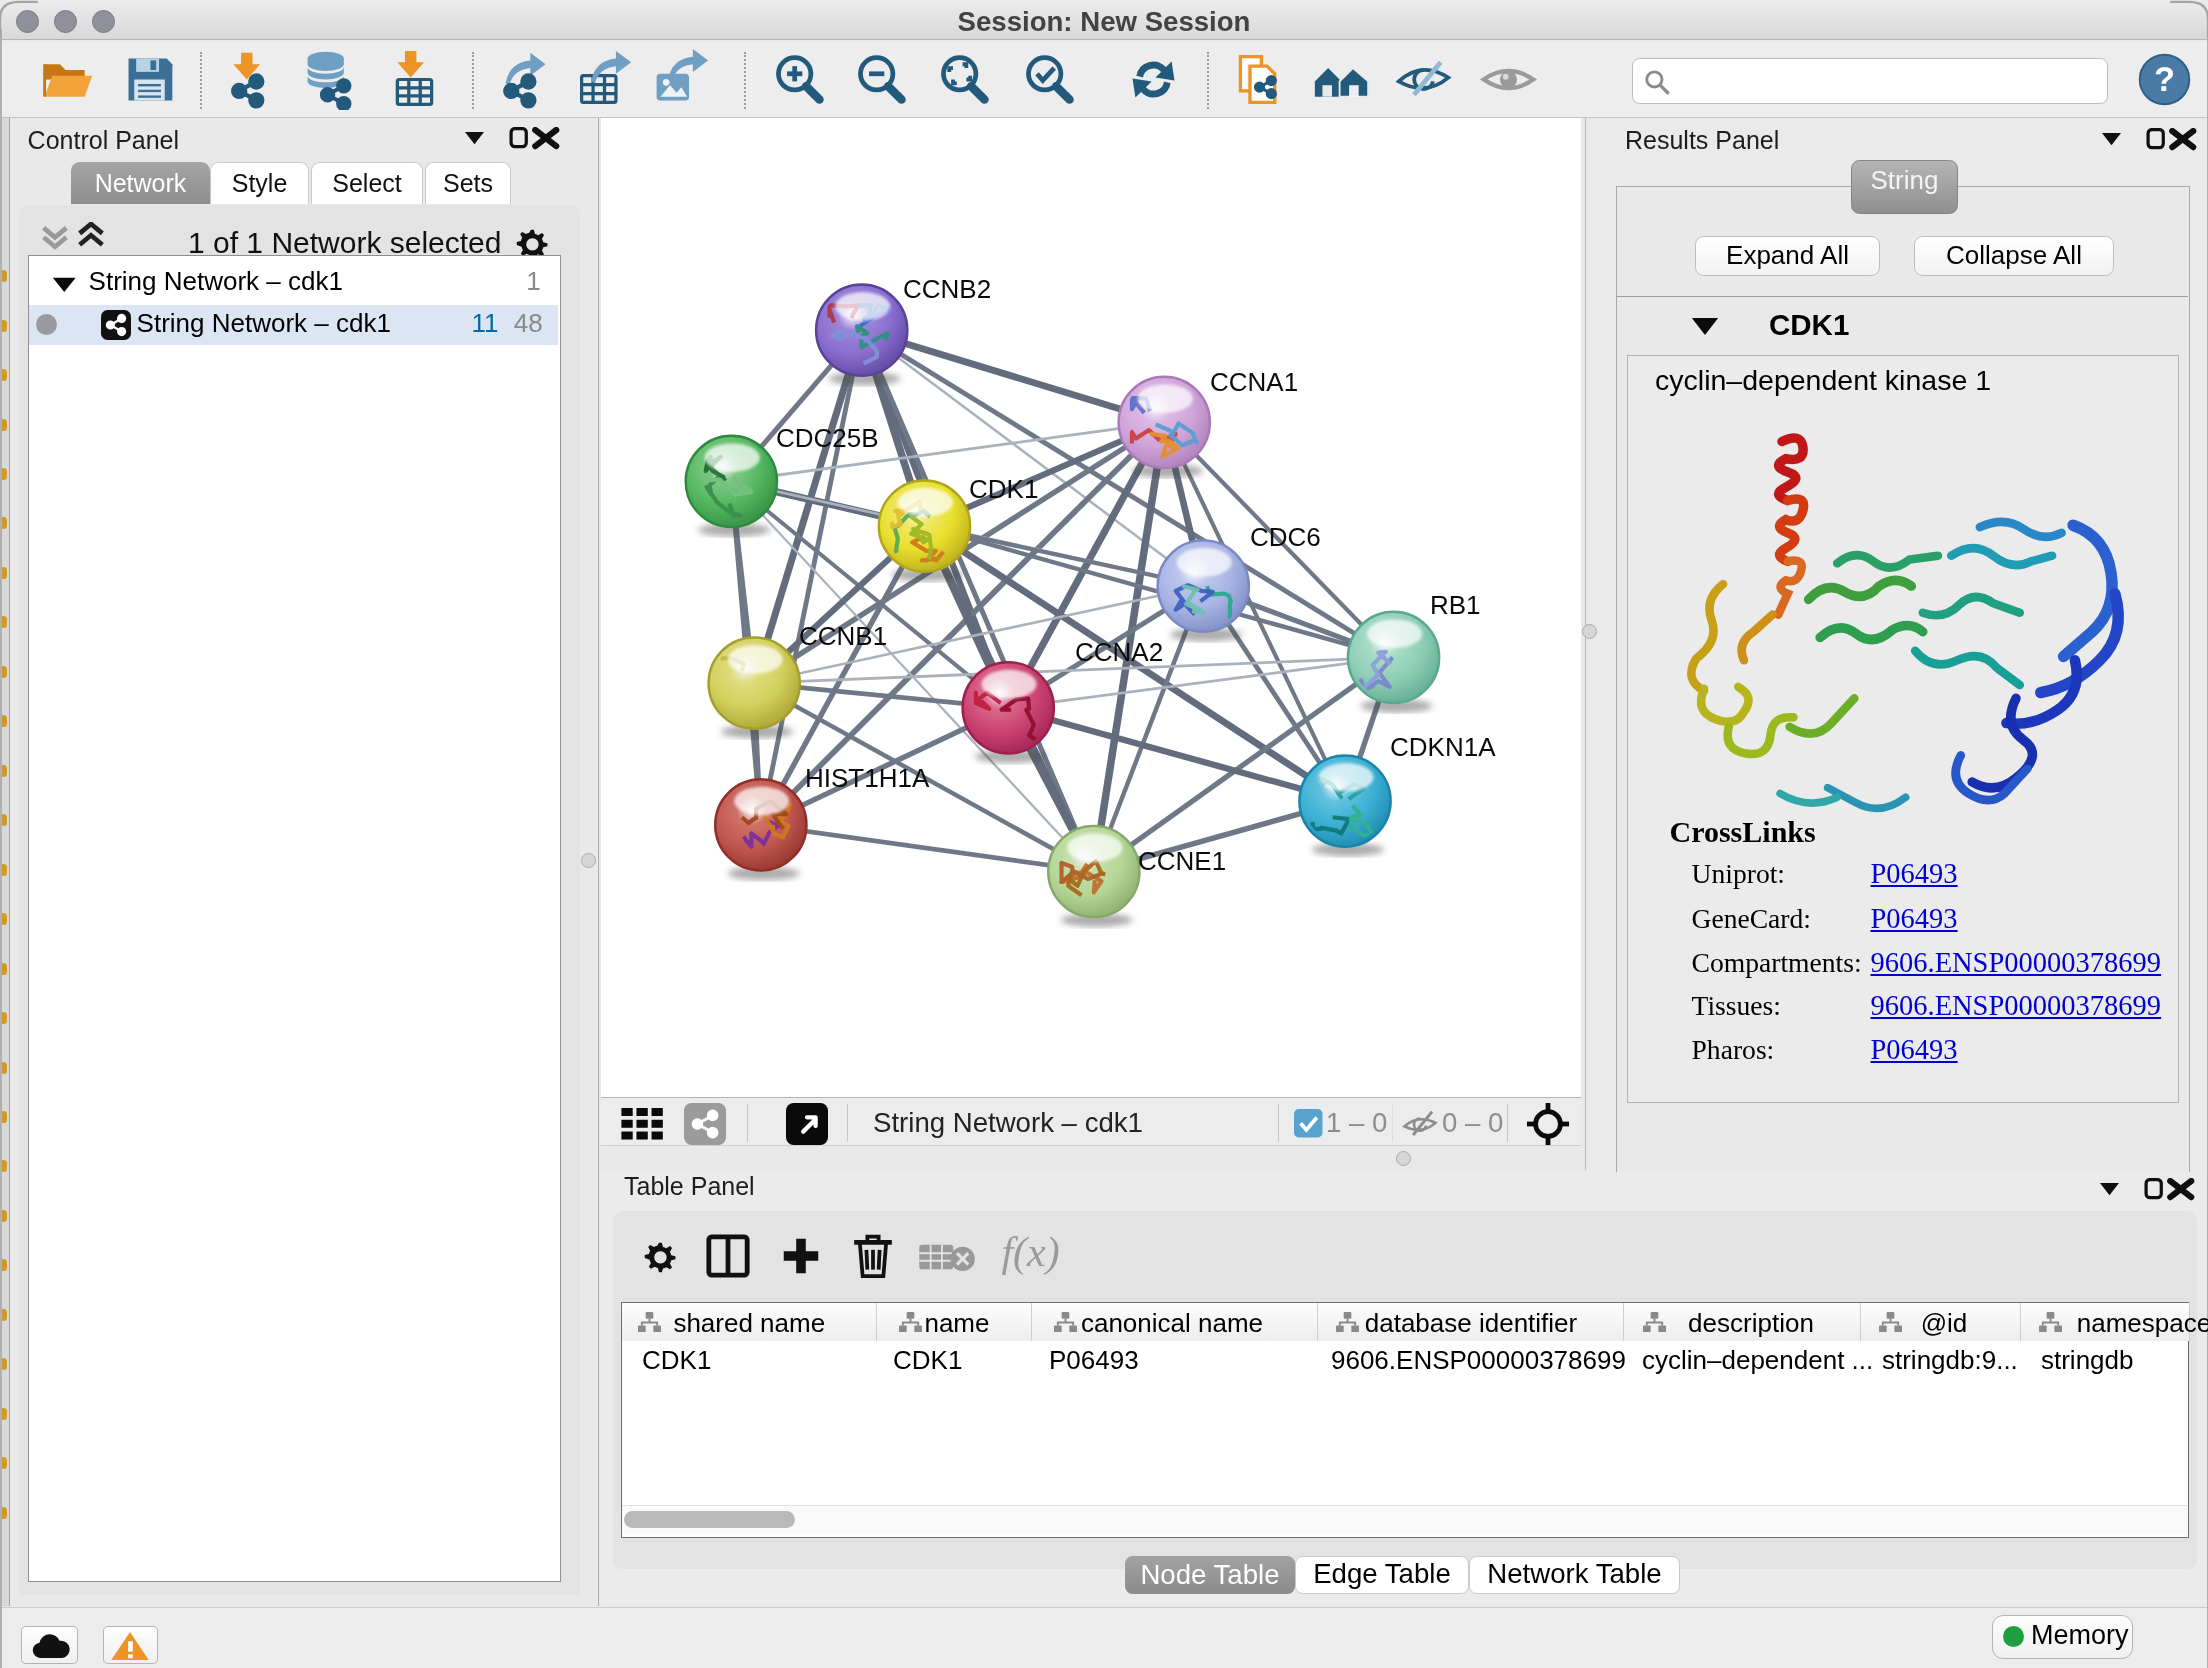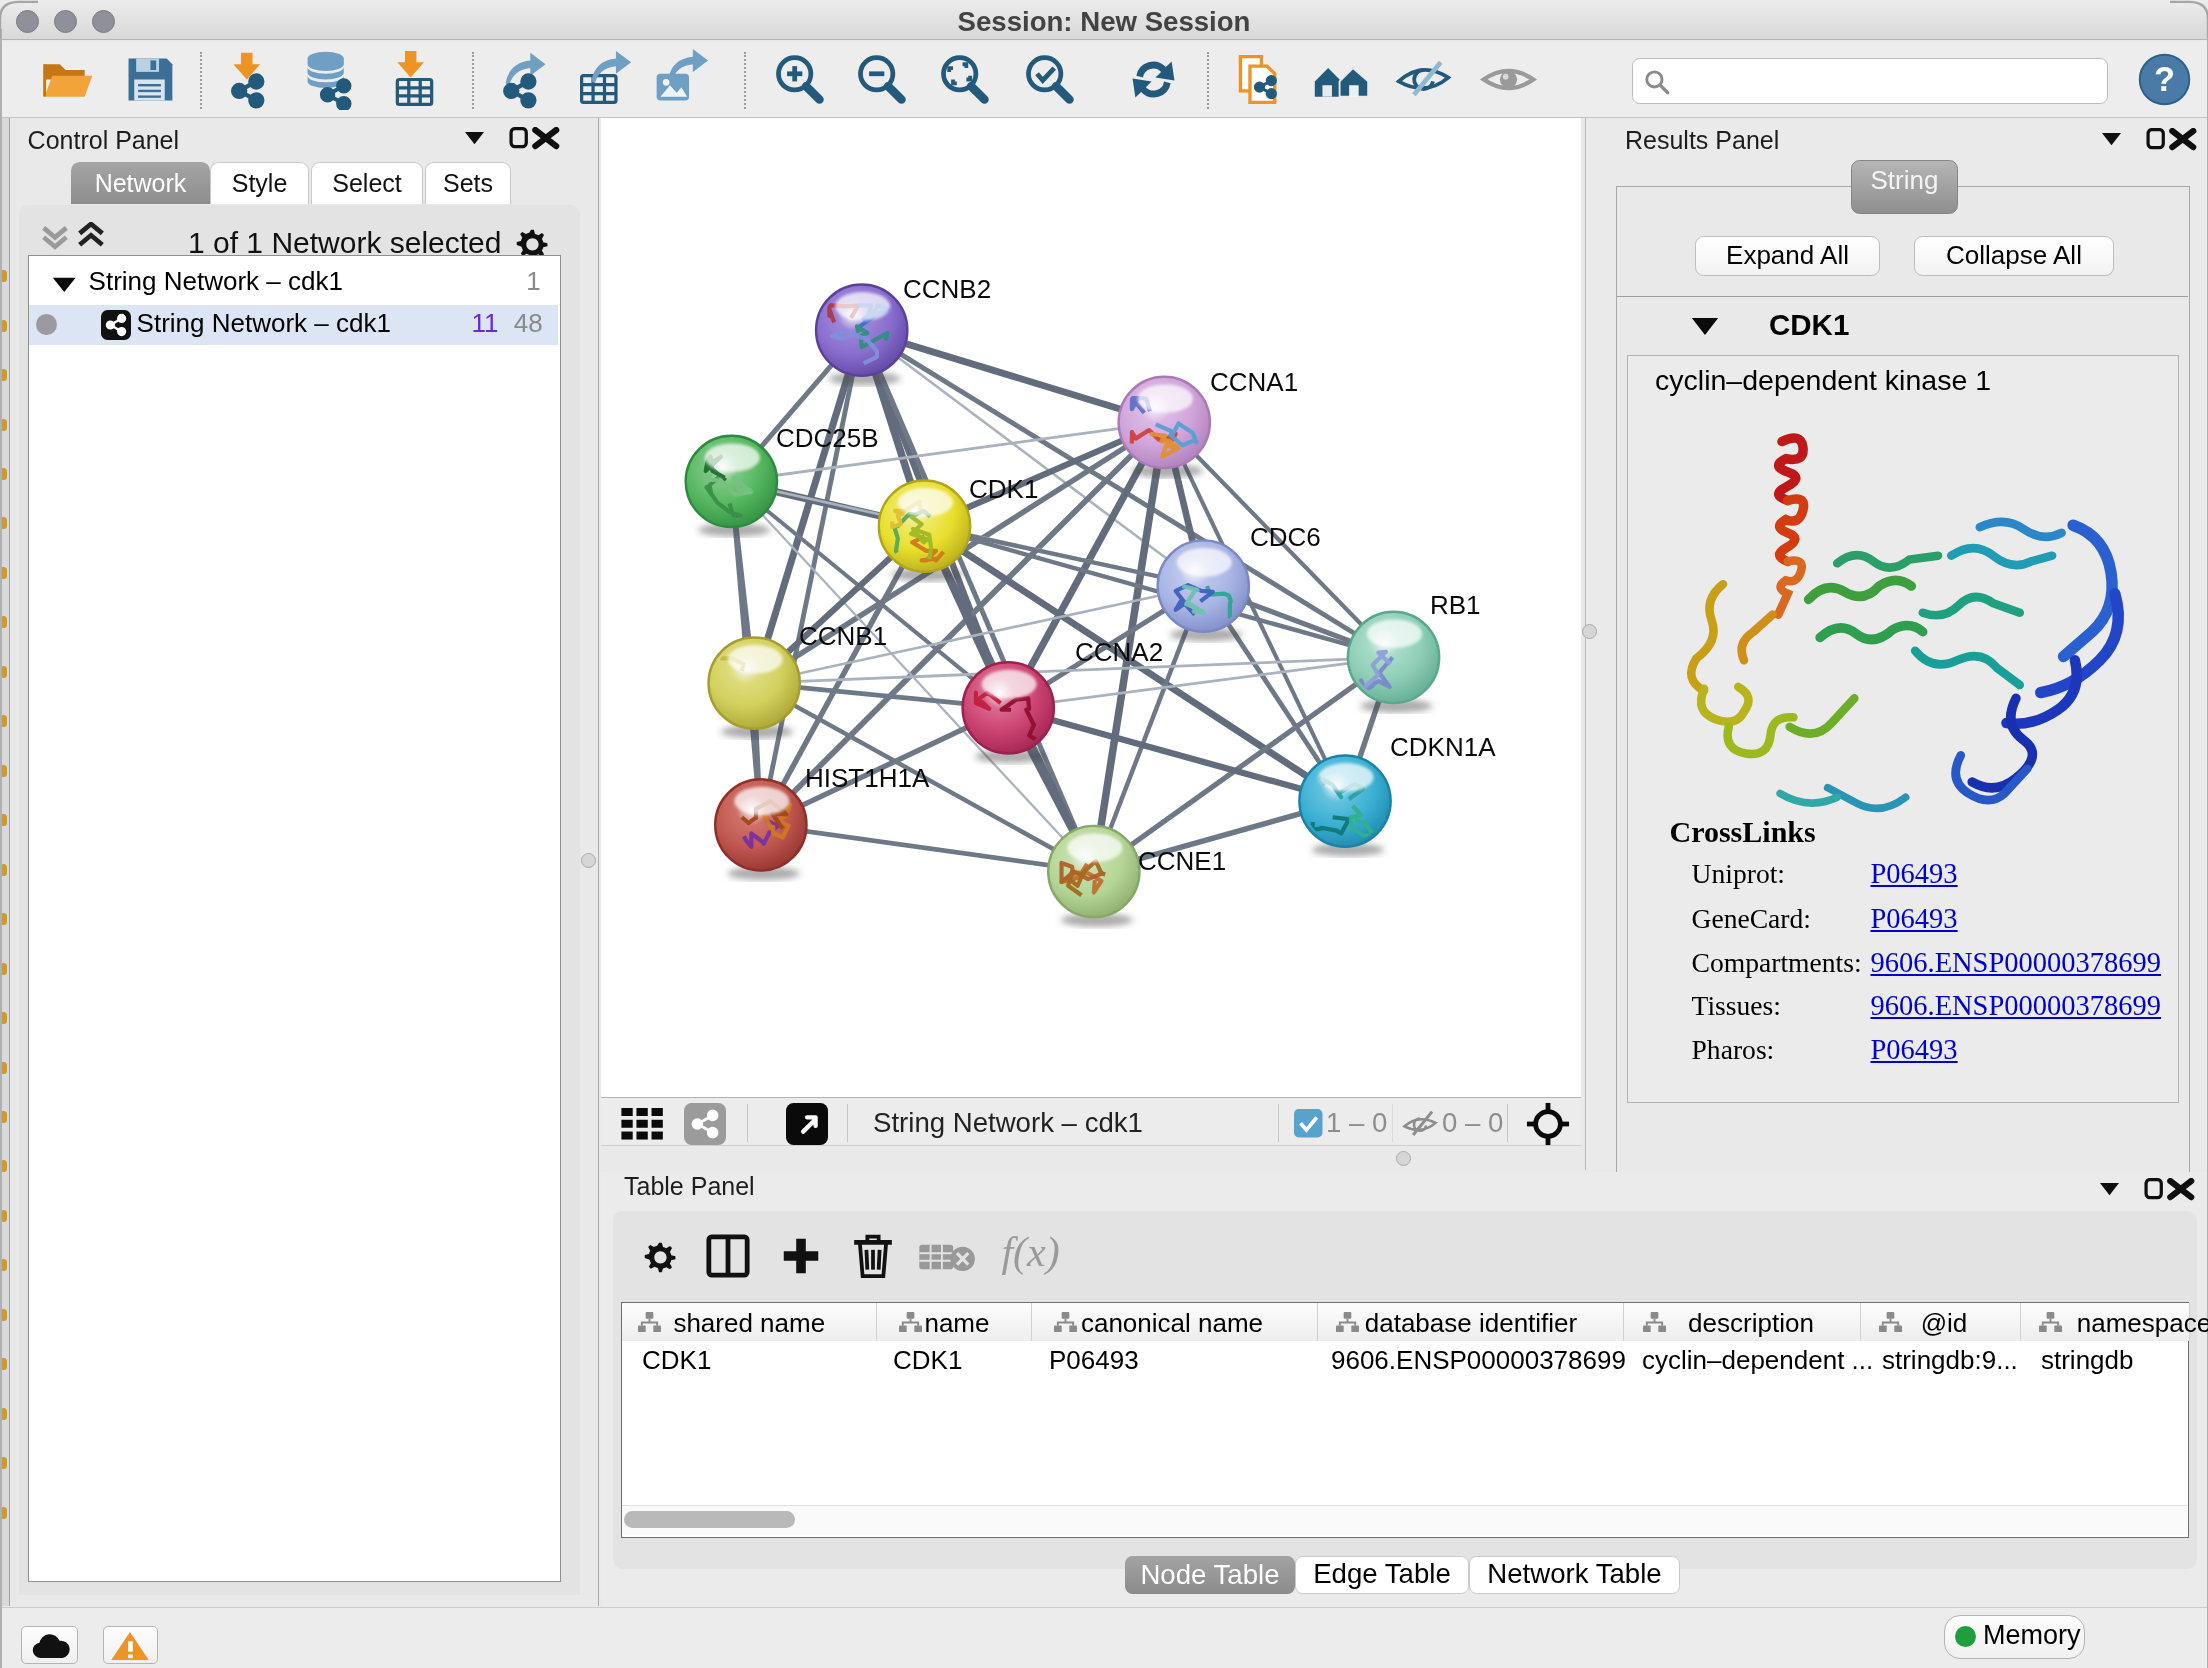--- a/index.html
+++ b/index.html
@@ -315,21 +315,21 @@
             <rect x="0" y="0" width="32" height="32" rx="7" fill="#111"></rect>
             <g stroke="#fff" stroke-width="2.6" fill="#fff">
               <line x1="10" y1="16" x2="22" y2="9"></line>
               <line x1="10" y1="16" x2="22" y2="23"></line>
               <circle cx="10" cy="16" r="3.6"></circle>
               <circle cx="22" cy="9" r="3.6"></circle>
               <circle cx="22" cy="23" r="3.6"></circle>
             </g>
           </svg>
         <span style="position:absolute;left:108px;top:2.9px;">String Network – cdk1</span>
-        <span style="position:absolute;left:443px;top:2.9px;color:#6d28d9;">11</span>
+        <span style="position:absolute;left:443px;top:2.9px;color:#0369a1;">11</span>
         <span style="position:absolute;right:15px;top:2.9px;color:#8a8a8a;">48</span>
       </div>
     </div>
   </div>
 </div>
 
 <div class="abs" id="canvas"></div>
 <svg class="abs" style="left:601px;top:118px;" width="980" height="979" viewBox="0 0 1030 1029">
 <defs>
 <radialGradient id="gB2" cx="0.40" cy="0.34" r="0.75">
@@ -843,21 +843,21 @@
   <div class="sbtn" style="left:21px;top:18px;width:57px;height:38px;"></div>
   <div class="sbtn" style="left:103px;top:18px;width:55px;height:38px;"></div>
   <svg style="position:absolute;left:30px;top:25px" width="40" height="27" viewBox="0 0 42 28">
       <path d="M12 26 a8 8 0 0 1 -2 -16 a11 11 0 0 1 21 -2 a8 8 0 0 1 3 18 z" fill="#111"></path>
     </svg>
   <svg style="position:absolute;left:110px;top:23px" width="40" height="30" viewBox="0 0 42 32">
       <path d="M21 1 L41 31 H1 z" fill="#ec9426"></path>
       <rect x="19" y="11" width="5" height="11" fill="#fff"></rect>
       <rect x="19" y="25" width="5" height="4" fill="#fff"></rect>
     </svg>
-  <div class="sbtn" style="left:1944px;top:6.7px;width:141px;height:44px;border-radius:16px;">
+  <div class="sbtn" style="left:1992px;top:6.7px;width:141px;height:44px;border-radius:11px;">
     <span style="position:absolute;left:38px;top:4.8px;font-size:27px;color:#000;">Memory</span>
     <span style="position:absolute;left:9.5px;top:10.5px;width:21px;height:21px;border-radius:50%;background:#1e9e3e;"></span>
   </div>
 </div>
 
 <div class="abs" style="left:0;top:28.5px;width:1.9px;height:1640px;background:#b0b0b0;"></div>
 <div class="abs" style="left:2207px;top:28.5px;width:1.9px;height:1640px;background:#b0b0b0;"></div>
 <svg class="abs" style="left:0;top:0" width="38" height="38" viewBox="0 0 40 40">
     <path d="M0 40 L0 20 Q0 2 20 2 L40 2" fill="none" stroke="#a5a5a5" stroke-width="2.5"></path>
   </svg>

